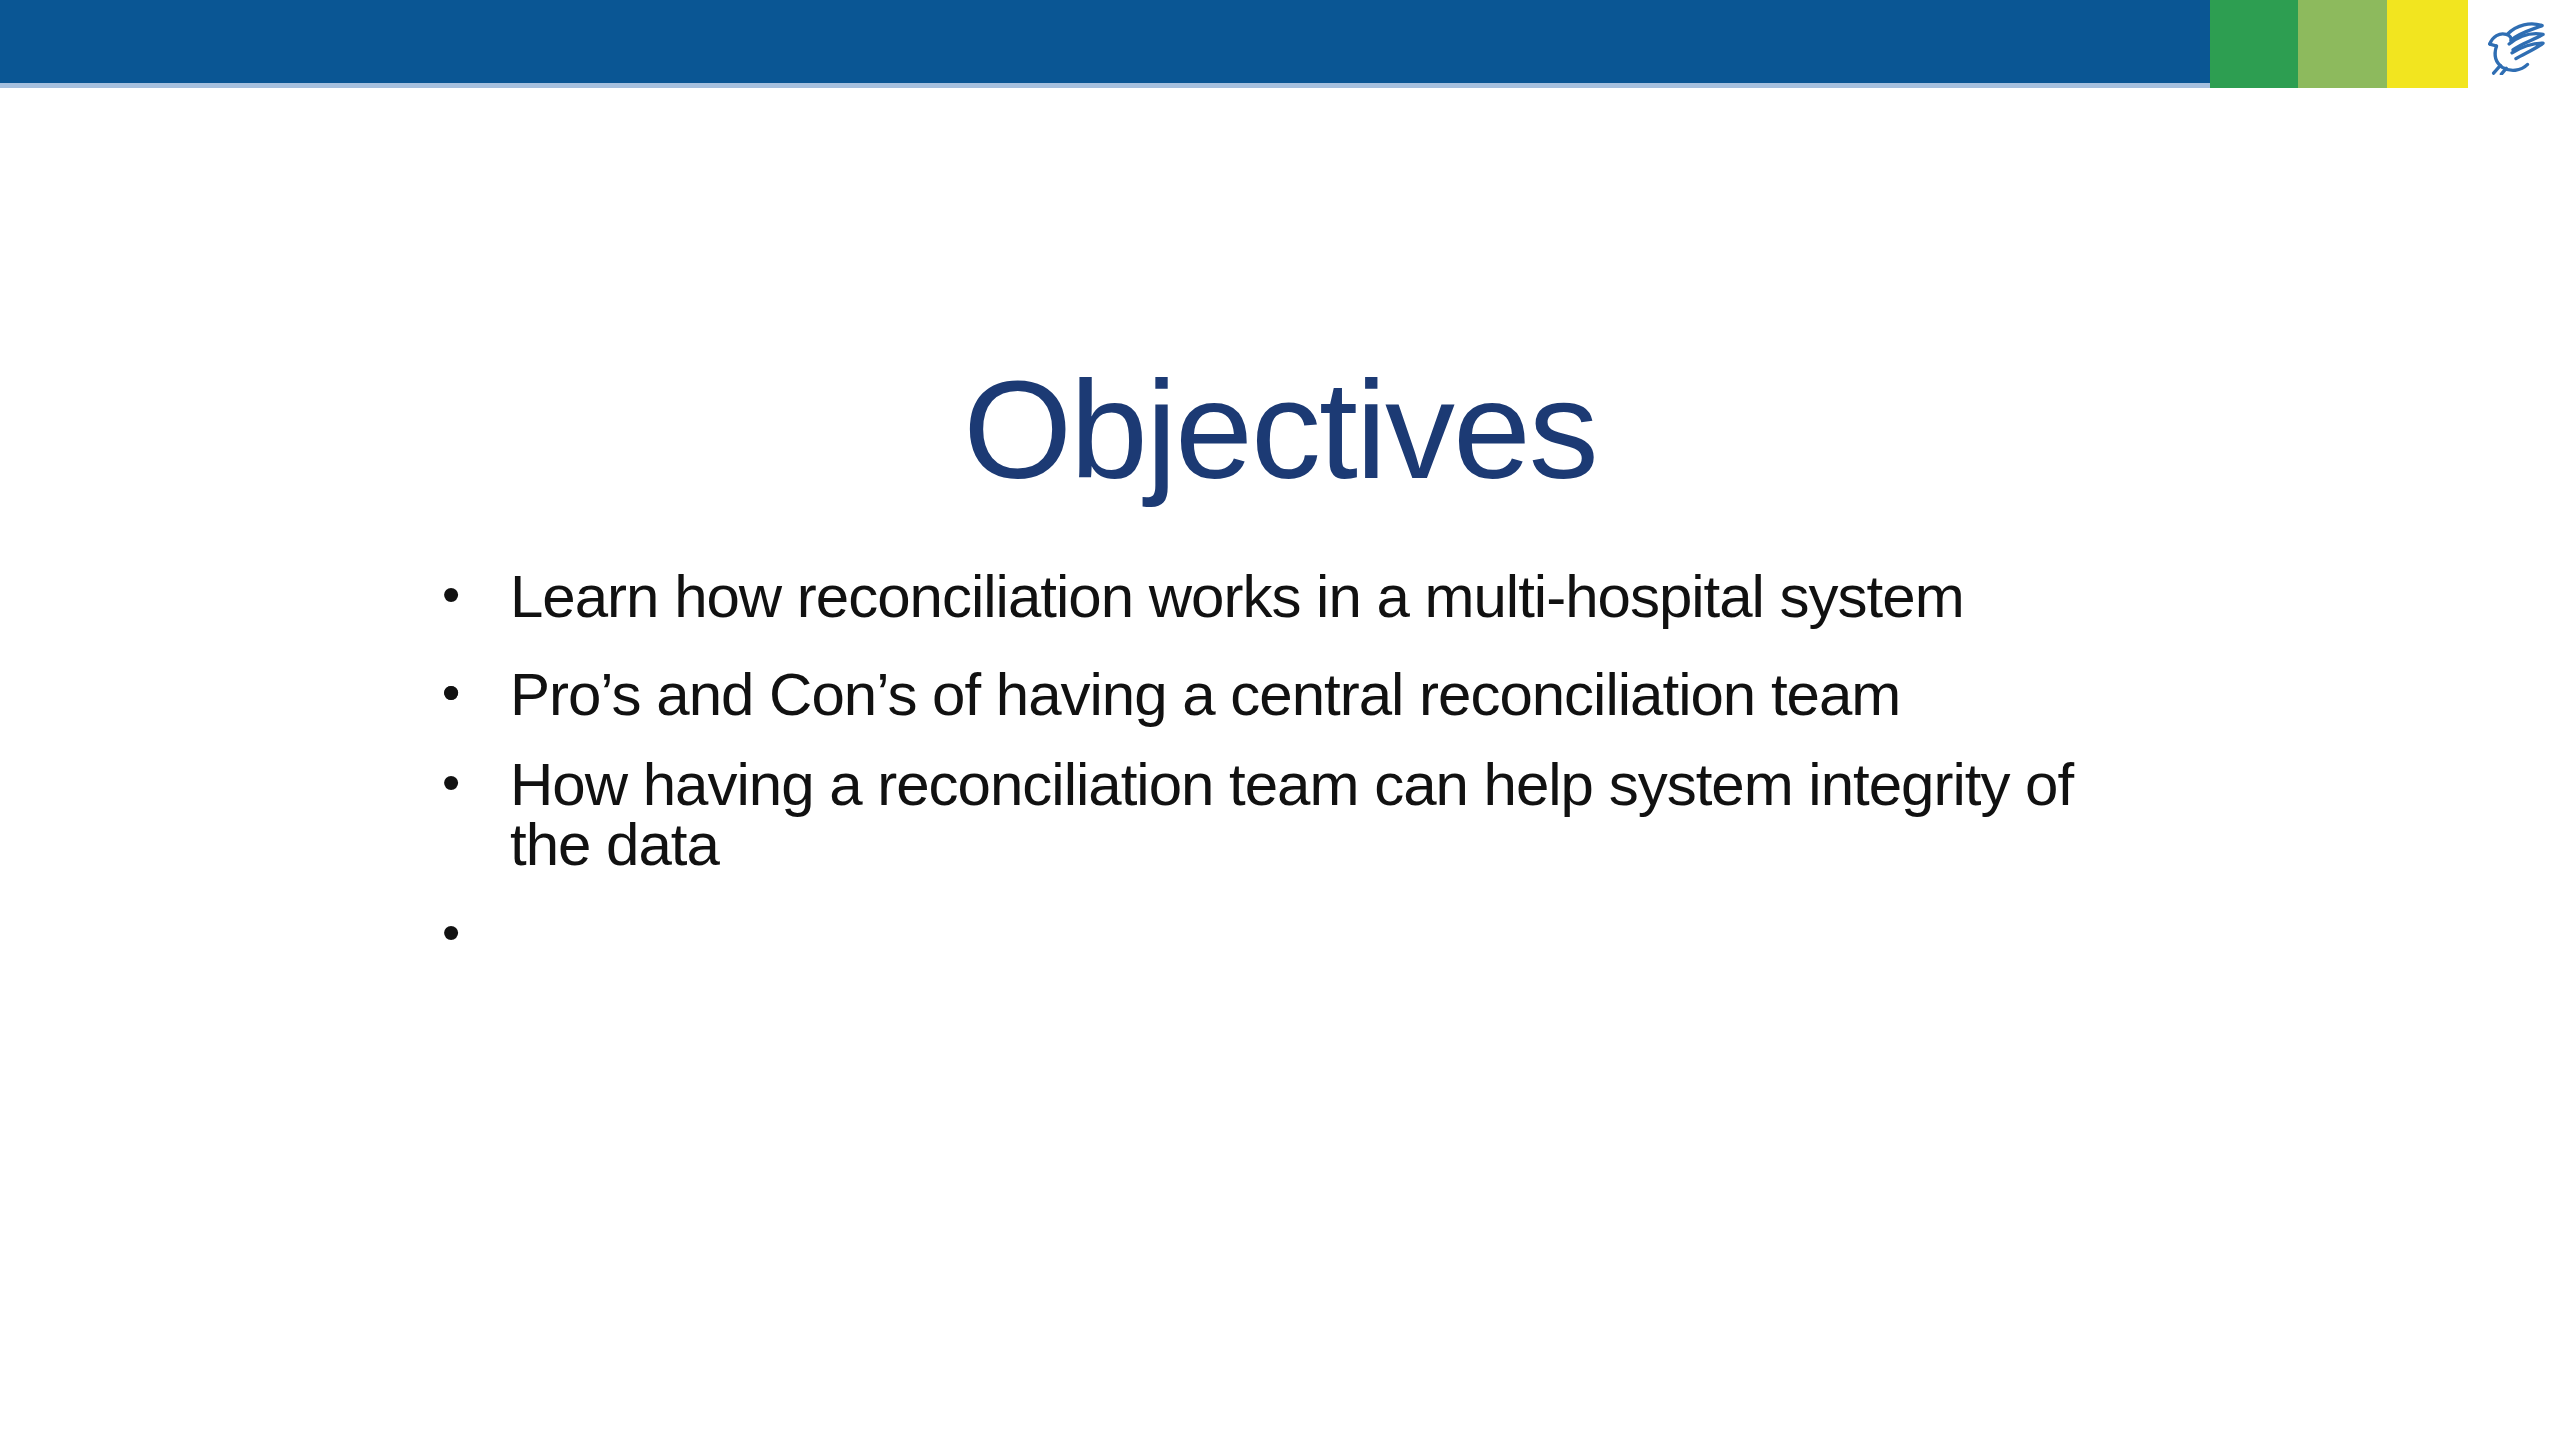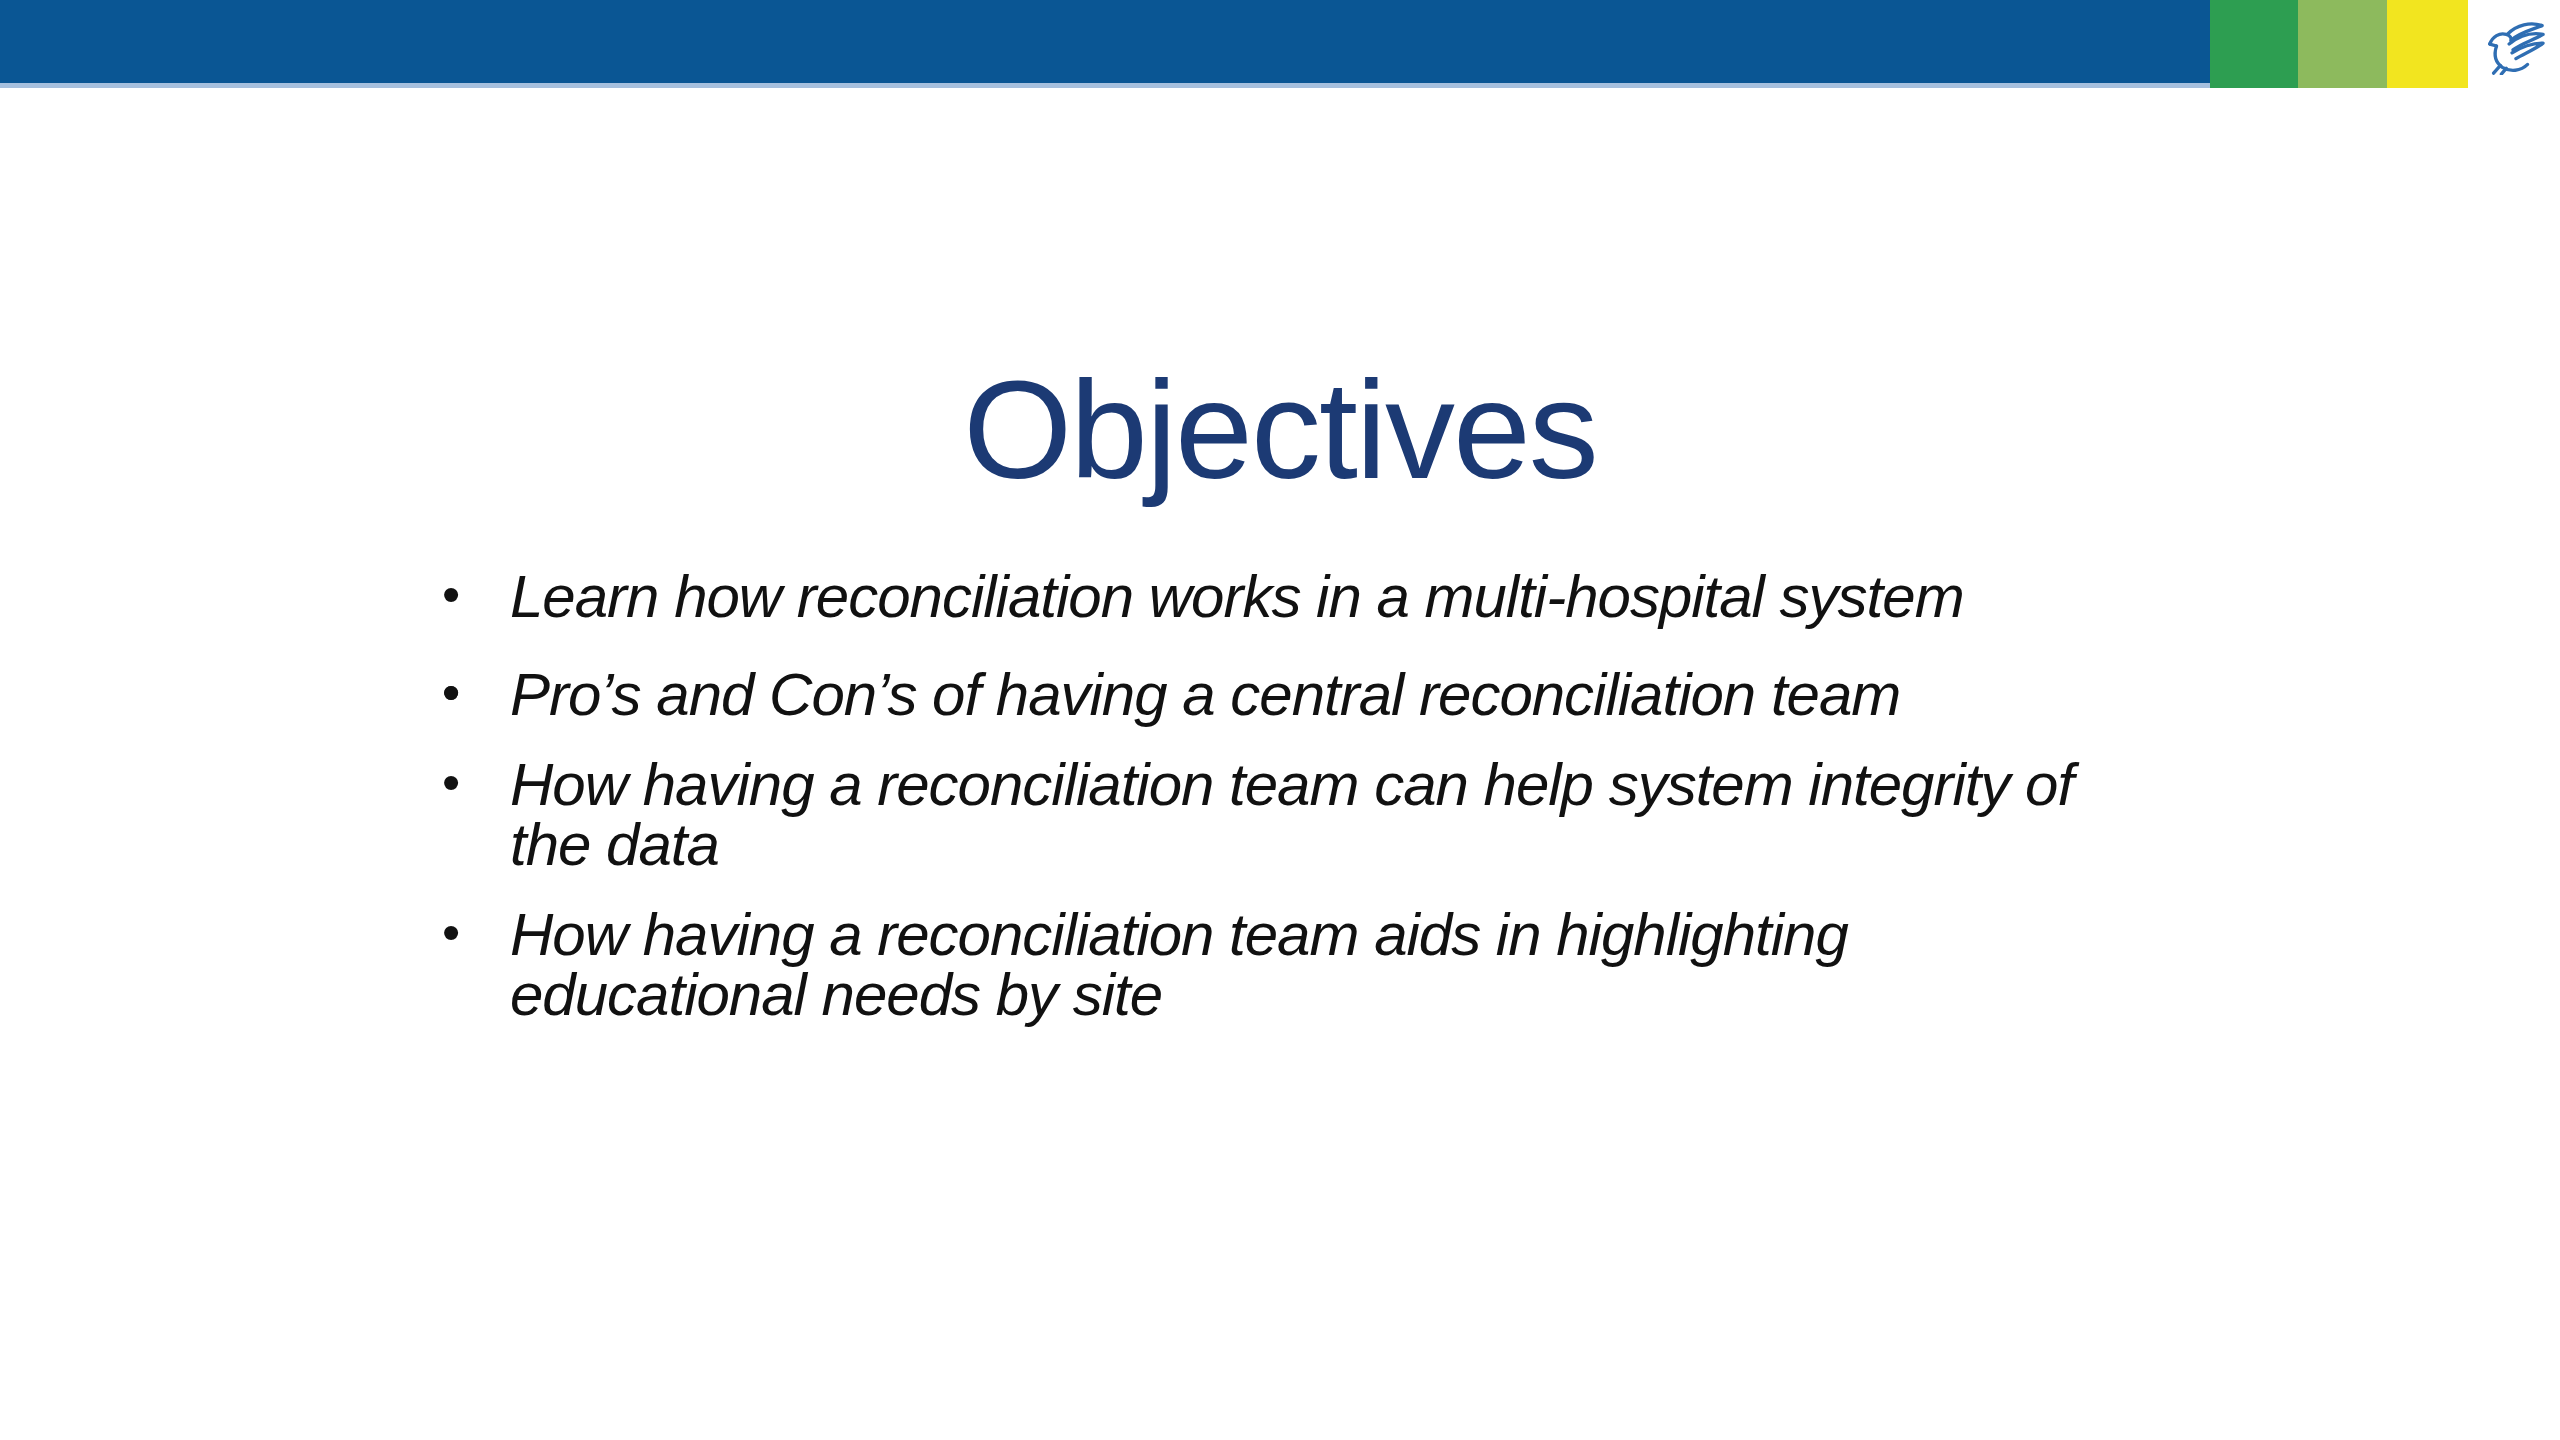--- a/index.html
+++ b/index.html
@@ -90,21 +90,20 @@
     margin-bottom: 38px;
   }
   .bullets .dot {
     position: absolute;
     left: 2px;
     top: -3px;
     font-size: 52px;
   }
   .bullets .txt {
     white-space: pre; 
-    font-style: italic;
   }
 </style>
 </head>
 <body>
 
 <div class="slide">
 
   <header class="topbar">
     <div class="bar-blue" style="background-color: rgb(10, 86, 148); border-bottom-color: rgb(166, 192, 222);"></div>
     <div class="block g" style="background-color: rgb(45, 158, 81);"></div>
@@ -144,18 +143,16 @@
       <span class="dot">•</span>
       <span class="txt">Pro’s and Con’s of having a central reconciliation team</span>
     </li>
     <li>
       <span class="dot">•</span>
       <span class="txt">How having a reconciliation team can help system integrity of
 the data</span>
     </li>
     <li>
       <span class="dot">•</span>
-      <span class="txt">How having a reconciliation team aids in highlighting
-educational needs by site</span>
     </li>
   </ul>
 
 </div>
 
 </body></html>

